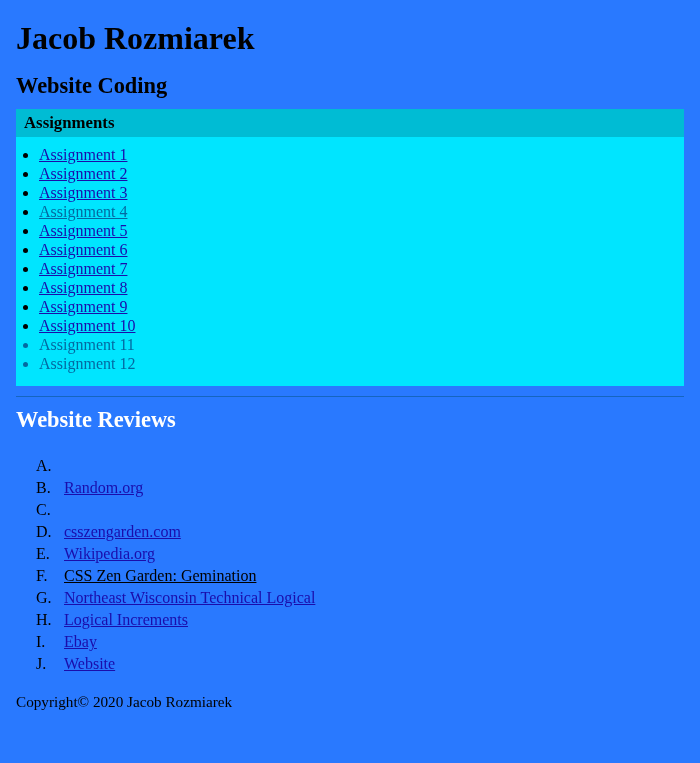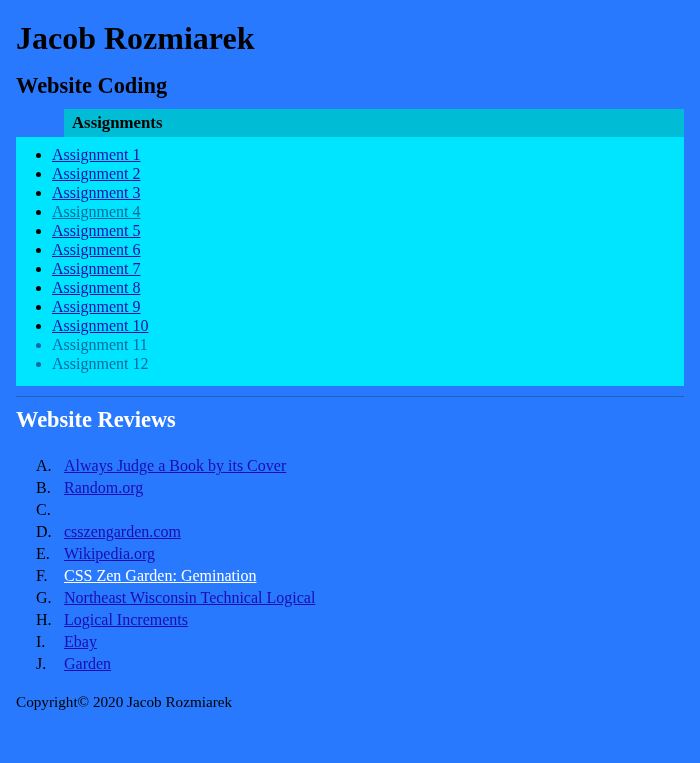--- a/index.html
+++ b/index.html
@@ -32,26 +32,25 @@
       color: #000;
     }
 
     .assignments-header {
       background-color: #00bcd4;
       font-size: 1.05em;
       font-weight: bold;
       padding: 4px 8px;
       margin-bottom: 0;
       color: #000;
-      margin-left: 48px;
     }
 
     .assignments-list-container {
       background-color: #00e5ff;
-      padding: 8px 16px 12px 16px;
+      padding: 8px 16px 12px 3px;
       margin-bottom: 8px;
     }
 
     .assignments-list {
       list-style: disc;
       padding-left: 20px;
     }
 
     .assignments-list li {
       margin: 1px 0;
@@ -105,21 +104,21 @@
       color: #000;
       font-weight: normal;
     }
 
     .reviews-list li a {
       color: #1a0dab;
       text-decoration: underline;
     }
 
     .reviews-list li a.red-link {
-      color: #ffffff;
+      color: #000000;
     }
 
     .copyright {
       margin-top: 20px;
       font-size: 0.95em;
       color: #000;
     }
   </style>
 </head>
 <body>
@@ -146,21 +145,20 @@
     </ul>
 </div>
 
 <hr class="divider">
 
 <div class="reviews-section">
   <h2 class="reviews-title">Website Reviews</h2>
   <ol class="reviews-list" id="reviews-list">
   <li>
         <span class="label">A.</span>
-        <a href="#">Always Judge a Book by its Cover</a>
       </li>
       <li>
         <span class="label">B.</span>
         <a href="#">Random.org</a>
       </li>
       <li>
         <span class="label">C.</span>
       </li>
       <li>
         <span class="label">D.</span>
@@ -181,18 +179,18 @@
       <li>
         <span class="label">H.</span>
         <a href="#">Logical Increments</a>
       </li>
       <li>
         <span class="label">I.</span>
         <a href="#">Ebay</a>
       </li>
       <li>
         <span class="label">J.</span>
-        <a href="#">Garden</a>
+        <a href="#">Website</a>
       </li>
     </ol>
 </div>
 
 <div class="copyright">Copyright© 2020 Jacob Rozmiarek</div>
 
 </body></html>

